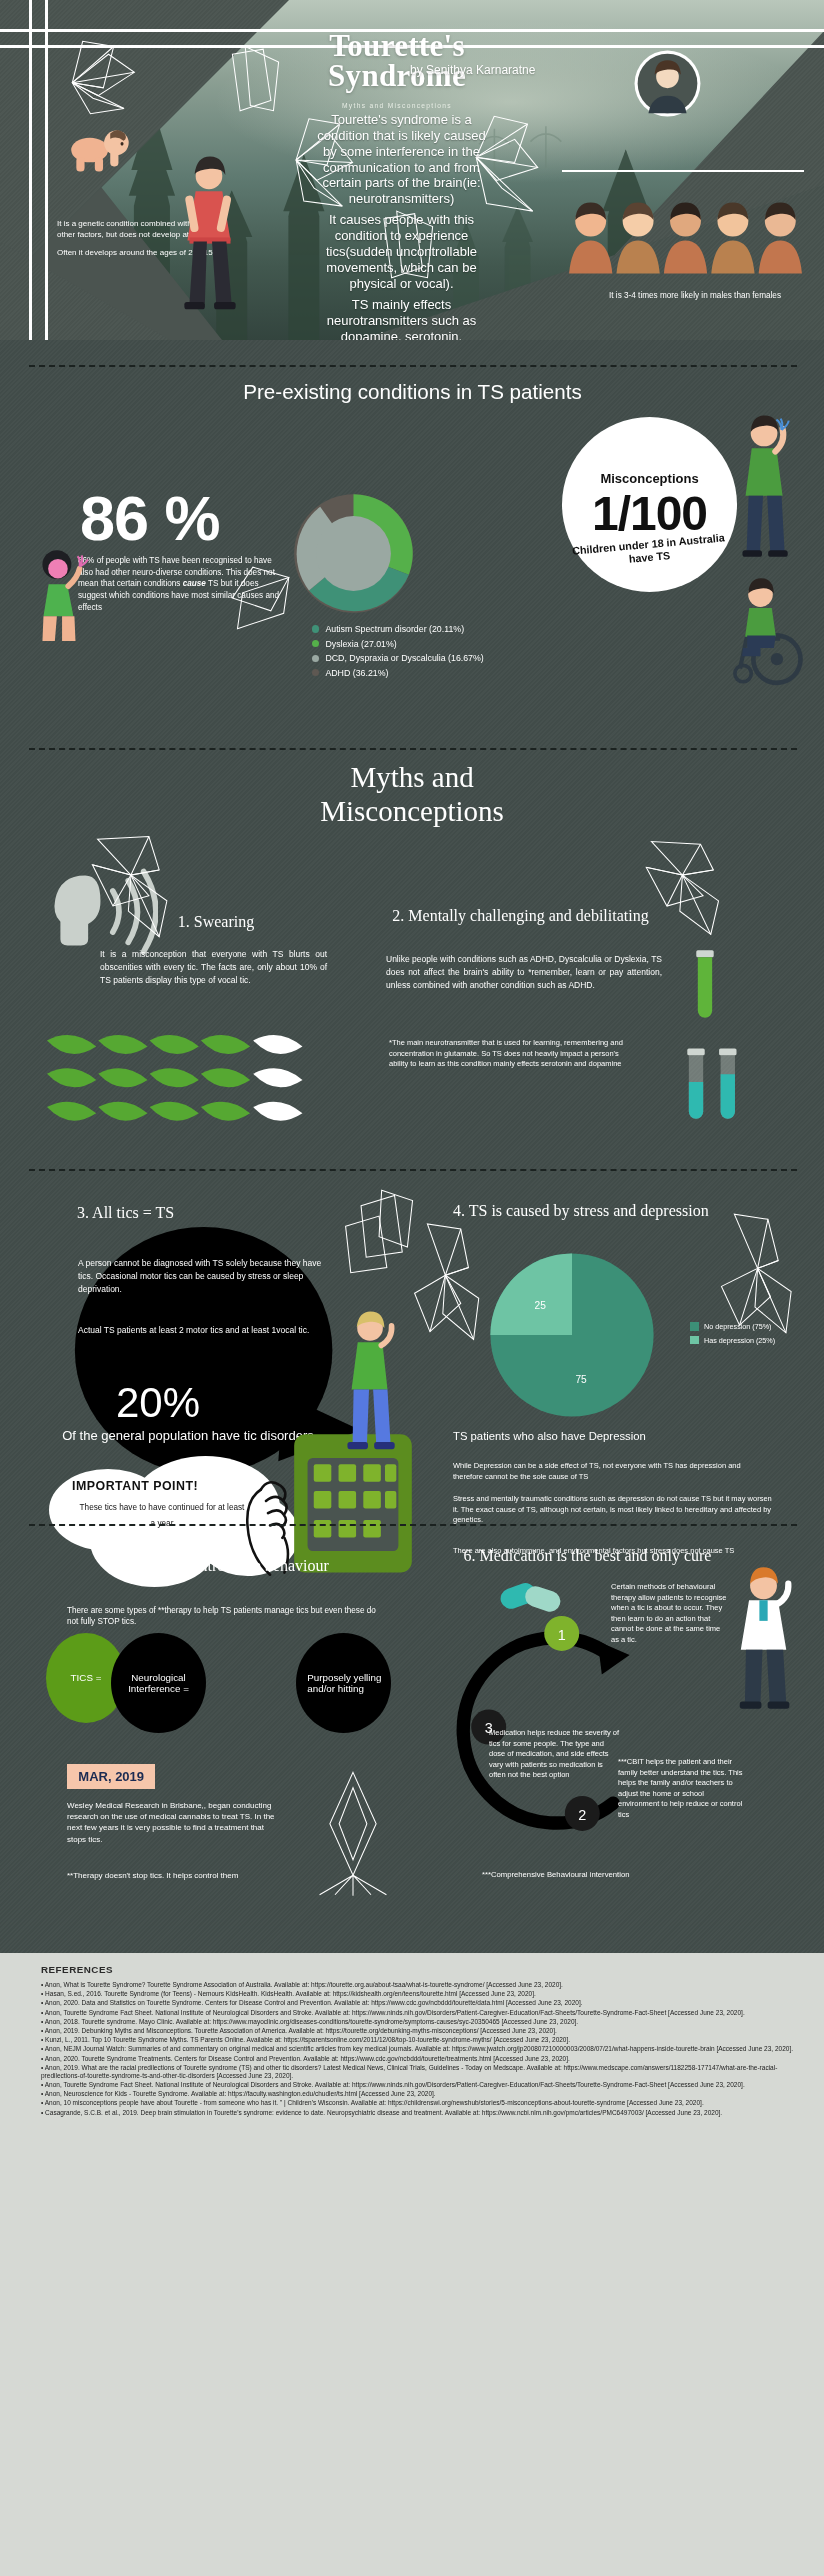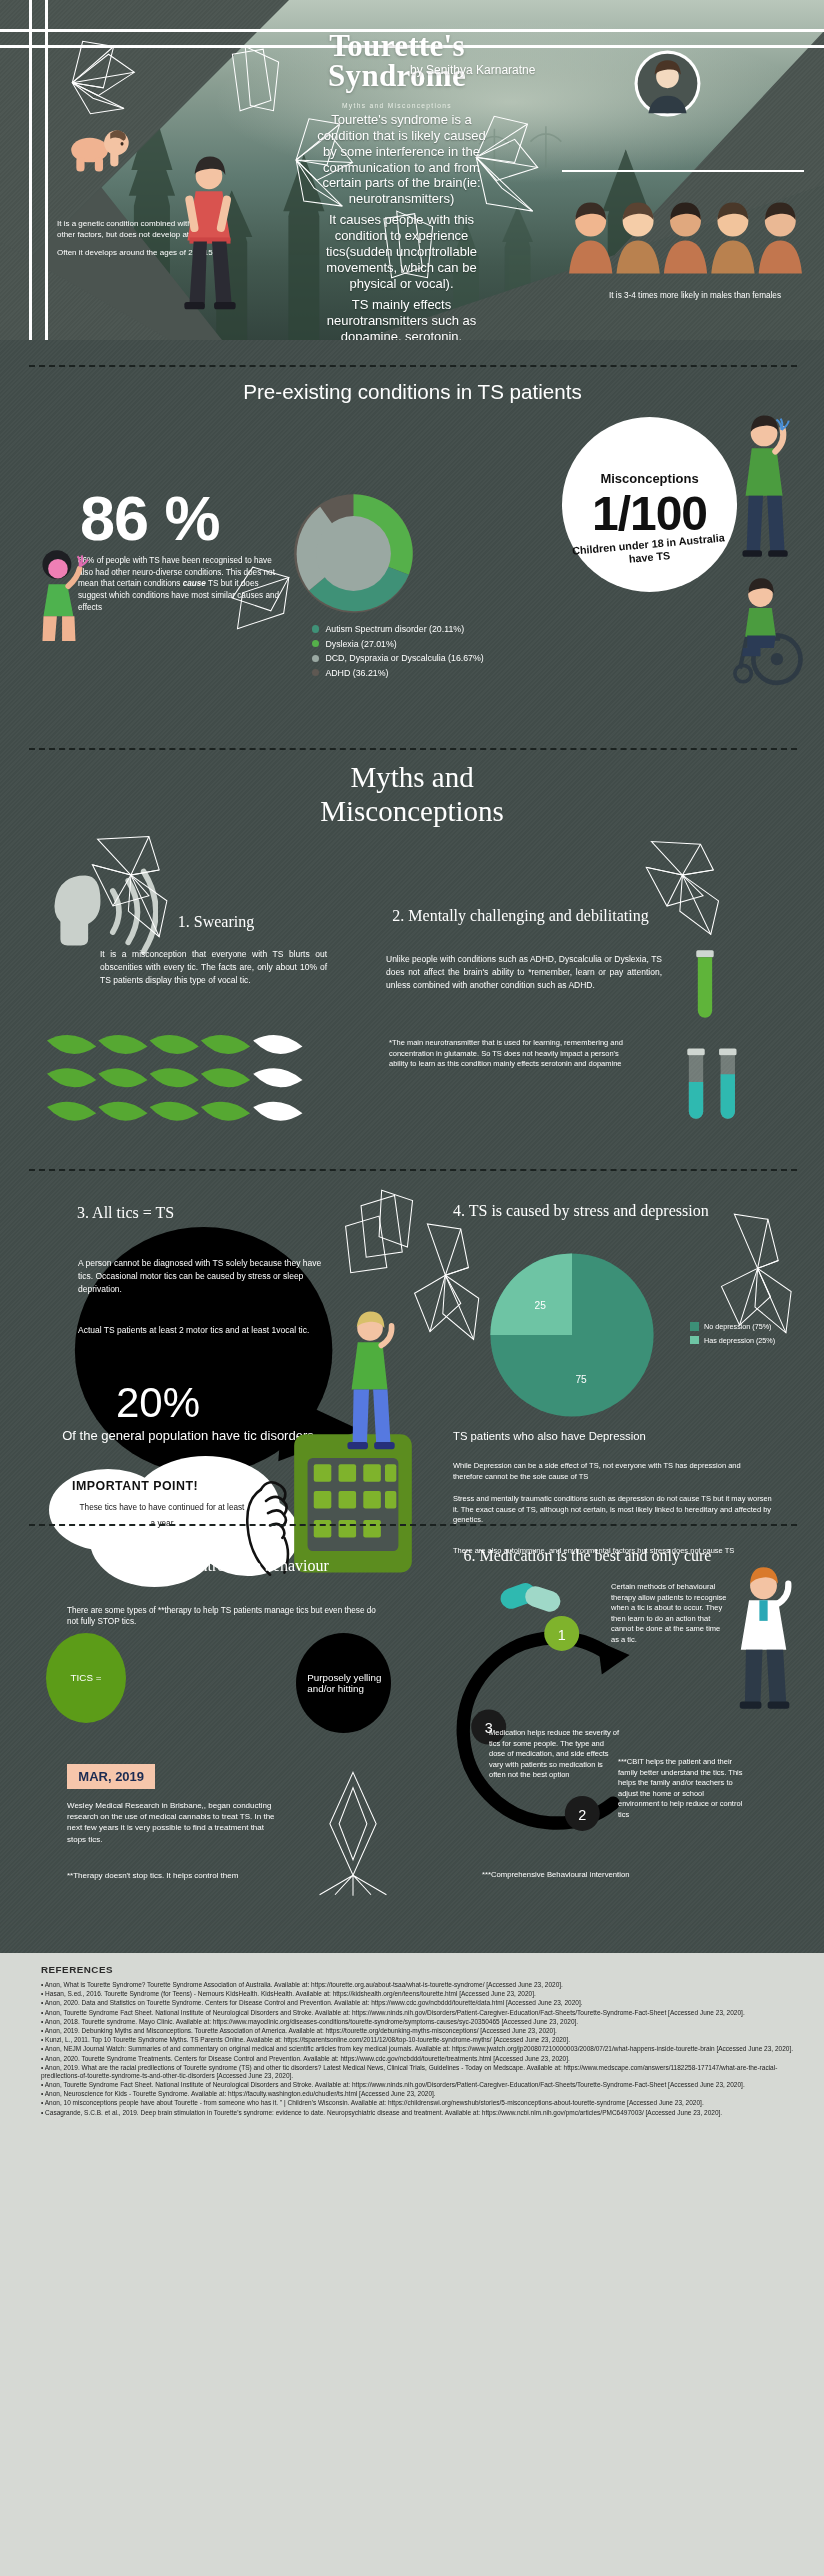--- a/index.html
+++ b/index.html
@@ -642,20 +642,23 @@
 
   <div class="sec5">
     <div class="dashed-sep" style="top:-6.2px;"></div>
 
     <div class="myth-h" style="position:absolute;left:62px;top:26px;width:319px;text-align:center;">5. Tics are controllable behaviour</div>
     <div class="myth-note" style="position:absolute;left:67px;top:75px;width:309px;font-size:8.2px;">There are some types of **therapy to help TS patients manage tics but even these do not fully STOP tics.</div>
 
     <div class="circ" style="left:46px;top:103px;width:80px;height:90px;background:#5c9c18;">
       <span>TICS =</span>
     </div>
+    <div class="circ" style="left:111px;top:103px;width:95px;height:100px;background:#000000;">
+      <span>Neurological Interference =</span>
+    </div>
     <div class="circ" style="left:296px;top:103px;width:95px;height:100px;background:#000000;text-align:left;padding-left:11.3px;">
       <span>Purposely yelling and/or hitting</span>
     </div>
 
     <div class="datebox" style="left:67px;top:234px;">MAR, 2019</div>
     <div class="myth-note" style="position:absolute;left:67px;top:270px;width:216px;font-size:8px;">Wesley Medical Research in Brisbane,, began conducting research on the use of medical cannabis to treat TS. In the next few years it is very possible to find a treatment that stops tics.</div>
     <div class="myth-note" style="position:absolute;left:67px;top:340px;width:216px;font-size:8px;">**Therapy doesn't stop tics. It helps control them</div>
 
     <svg style="position:absolute;left:299px;top:237px;width:108px;height:129px;" viewBox="0 0 210 250">
       <g stroke="#ffffff" stroke-width="2" fill="none">

